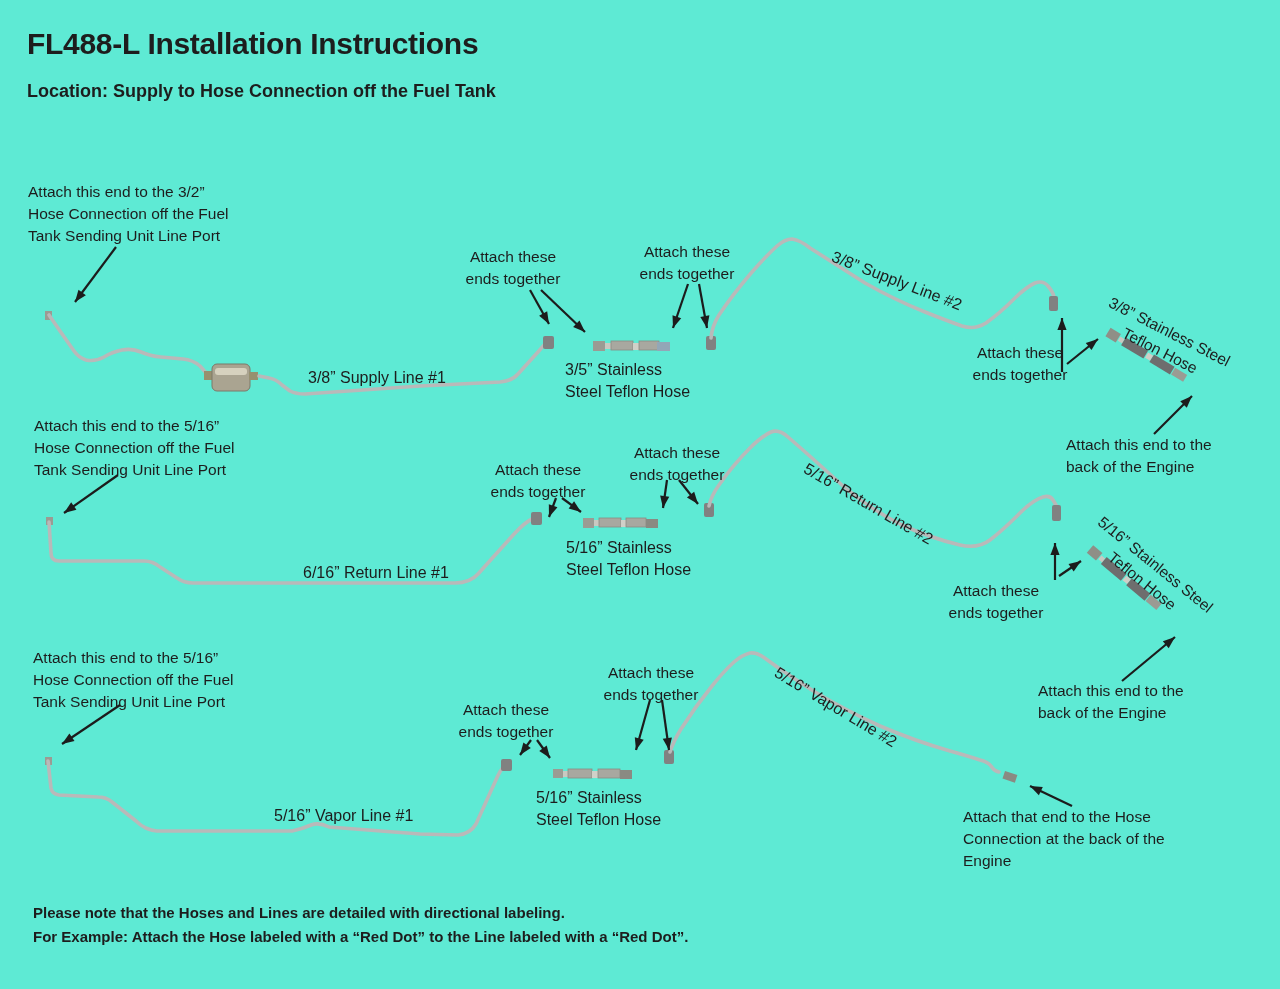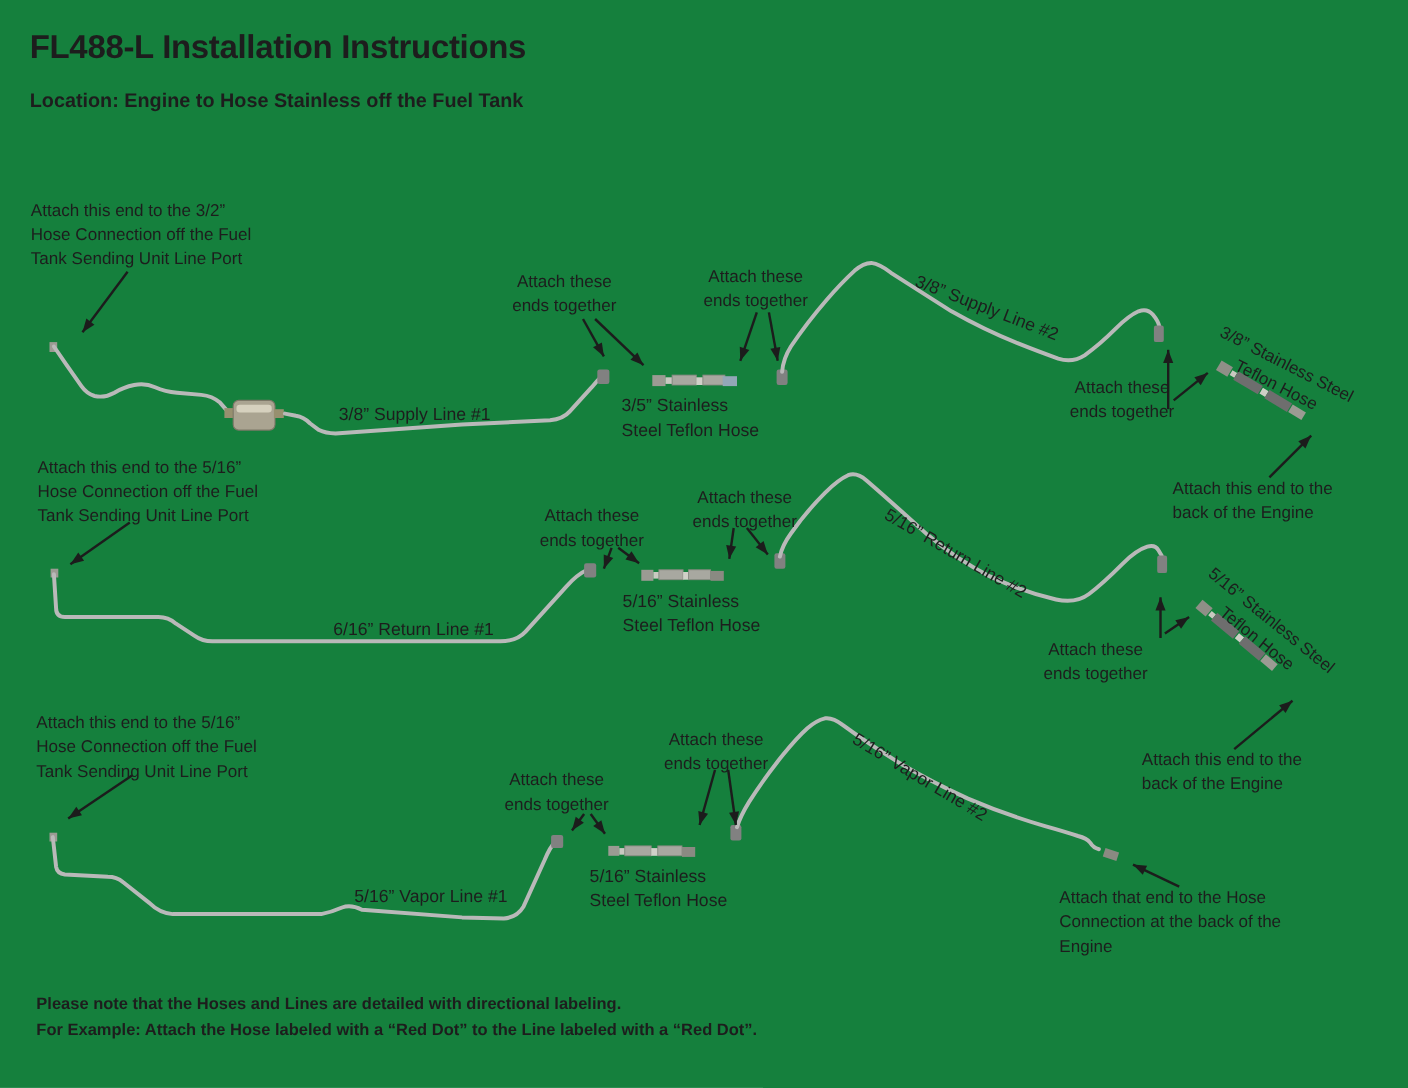--- a/index.html
+++ b/index.html
@@ -1,16 +1,16 @@
 <!DOCTYPE html>
 <html><head>
 <meta charset="utf-8">
 <style>
   html,body{margin:0;padding:0;background:#ffffff;}
-  .page{position:relative;width:1280px;height:989px;background:#15803d;overflow:hidden;
+  .page{position:relative;width:1280px;height:989px;background:#5eead4;overflow:hidden;
         font-family:"Liberation Sans",sans-serif;color:#1d1d1d;}
   .page svg{position:absolute;left:0;top:0;}
   .lbl{position:absolute;font-size:15.5px;line-height:22px;white-space:pre-line;}
   .c{text-align:center;}
   .rot{transform-origin:0 0;}
   .title{font-size:30px;font-weight:bold;letter-spacing:-0.3px;line-height:34px;}
   .h2{font-size:18px;font-weight:bold;line-height:24px;}
   .note{font-size:15px;font-weight:bold;line-height:24px;}
   .linelbl{font-size:16px;line-height:20px;}
   .fuel{fill:none;stroke:#b9b9b9;stroke-width:3.6;stroke-linecap:round;stroke-linejoin:round;}
@@ -142,21 +142,21 @@
       <polygon points="1175,637 1162.8288066602752,641.1257790400165 1168.7053561162872,648.2043499756675" fill="#1c1c1c"></polygon>
       <polygon points="62,744 74.52489974463275,741.1213047422663 69.39132191921097,733.4867531044596" fill="#1c1c1c"></polygon>
       <polygon points="520,755 530.8058269444664,748.0434129024181 523.3869009825939,742.602867197045" fill="#1c1c1c"></polygon>
       <polygon points="550,758 546.7032378045071,745.5785927115173 539.2449889032282,750.9651058068855" fill="#1c1c1c"></polygon>
       <polygon points="636,750 643.6651935969248,739.6847294208218 634.8059246155544,737.2041341060379" fill="#1c1c1c"></polygon>
       <polygon points="669,750 671.891797900289,737.4781189550498 662.7806538308853,738.7536791247663" fill="#1c1c1c"></polygon>
       <polygon points="1030,786 1038.8566317560824,795.3123613512983 1042.8120206956921,787.006044578118" fill="#1c1c1c"></polygon>
     </svg>
 
   <div class="lbl title" style="left:27px;top:27px;">FL488-L Installation Instructions</div>
-  <div class="lbl h2" style="left:27px;top:79px;">Location: Engine to Hose Stainless off the Fuel Tank</div>
+  <div class="lbl h2" style="left:27px;top:79px;">Location: Supply to Hose Connection off the Fuel Tank</div>
 
   <div class="lbl" style="left:28px;top:181px;">Attach this end to the 3/2”
 Hose Connection off the Fuel
 Tank Sending Unit Line Port</div>
   <div class="lbl c" style="left:452px;top:246px;width:122px;">Attach these
 ends together</div>
   <div class="lbl c" style="left:626px;top:241px;width:122px;">Attach these
 ends together</div>
   <div class="lbl linelbl" style="left:308px;top:368px;">3/8” Supply Line #1</div>
   <div class="lbl linelbl" style="left:565px;top:359px;line-height:22px;">3/5” Stainless
@@ -187,21 +187,21 @@
   <div class="lbl" style="left:1038px;top:680px;">Attach this end to the
 back of the Engine</div>
 
   <div class="lbl" style="left:33px;top:647px;">Attach this end to the 5/16”
 Hose Connection off the Fuel
 Tank Sending Unit Line Port</div>
   <div class="lbl c" style="left:445px;top:699px;width:122px;">Attach these
 ends together</div>
   <div class="lbl c" style="left:590px;top:662px;width:122px;">Attach these
 ends together</div>
-  <div class="lbl linelbl" style="left:274px;top:806px;margin-left:48px;">5/16” Vapor Line #1</div>
+  <div class="lbl linelbl" style="left:274px;top:806px;">5/16” Vapor Line #1</div>
   <div class="lbl linelbl" style="left:536px;top:787px;line-height:22px;">5/16” Stainless
 Steel Teflon Hose</div>
   <div class="lbl linelbl rot" style="left:781px;top:663px;transform:rotate(31deg);">5/16” Vapor Line #2</div>
   <div class="lbl" style="left:963px;top:806px;">Attach that end to the Hose
 Connection at the back of the
 Engine</div>
 
   <div class="lbl note" style="left:33px;top:901px;">Please note that the Hoses and Lines are detailed with directional labeling.</div>
   <div class="lbl note" style="left:33px;top:925px;">For Example: Attach the Hose labeled with a “Red Dot” to the Line labeled with a “Red Dot”.</div>
 

